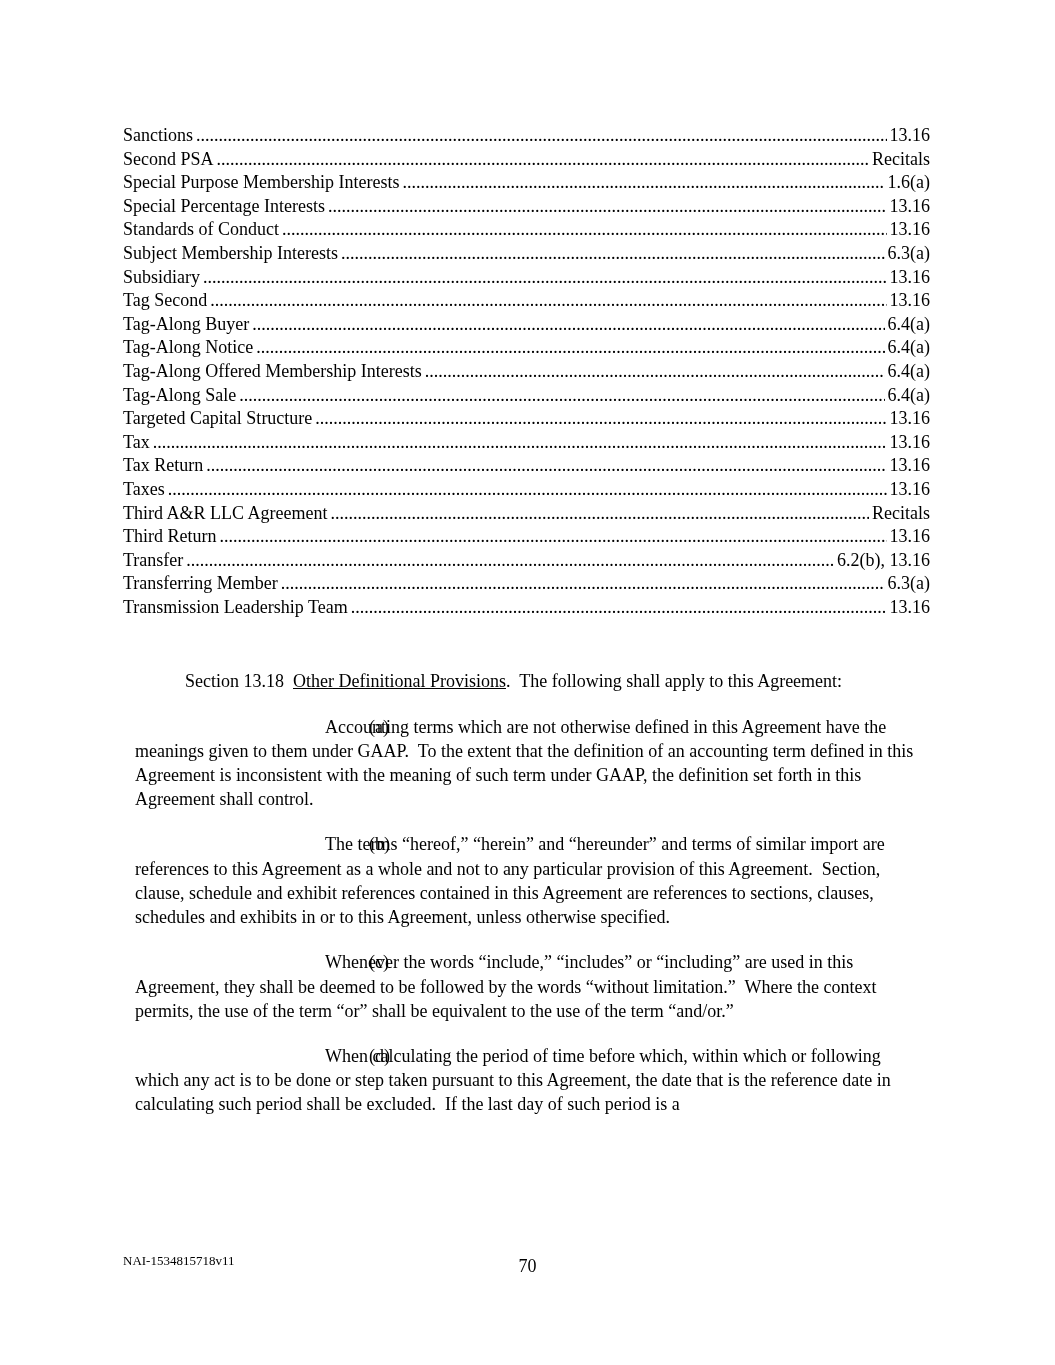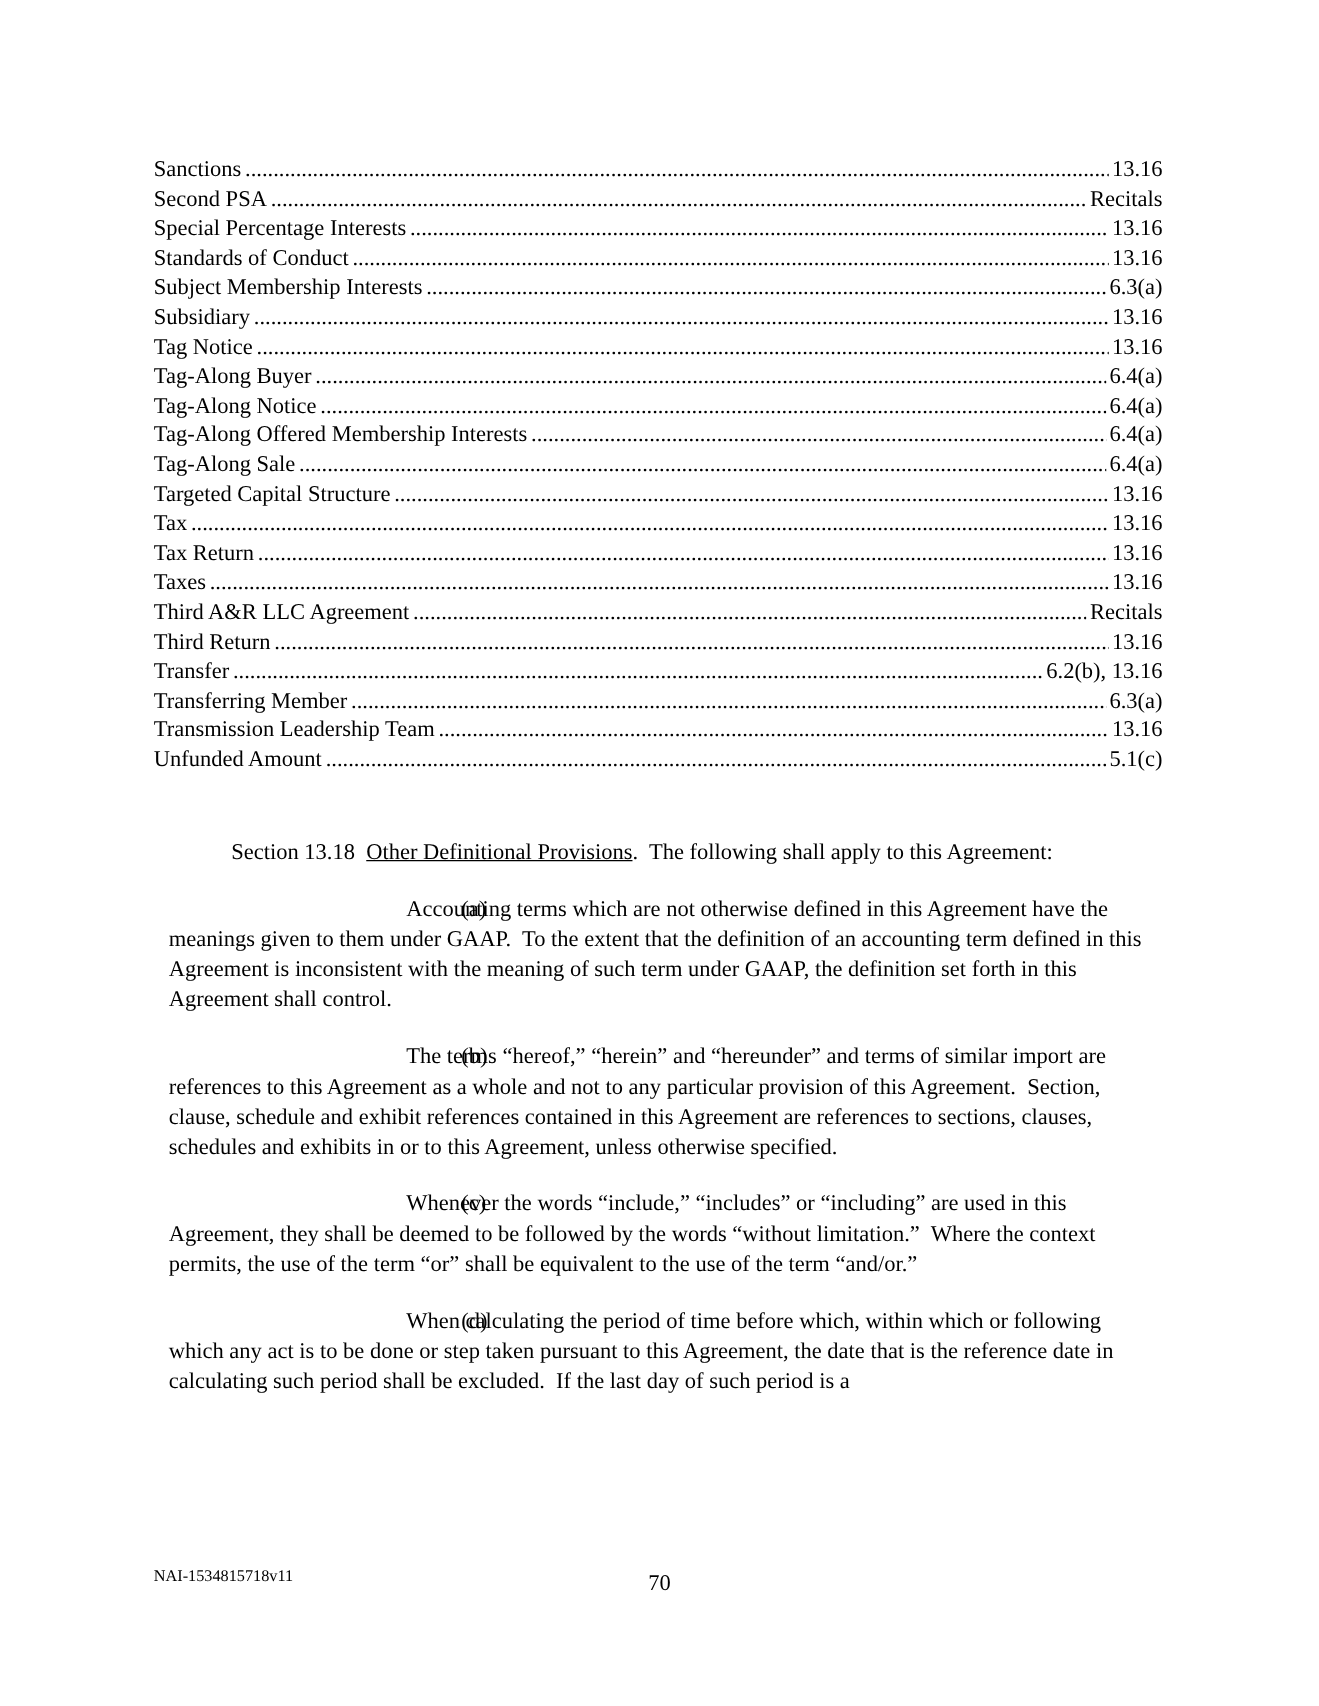--- a/index.html
+++ b/index.html
@@ -91,20 +91,25 @@
           <span class="leader"></span>
           <span class="index-ref">13.16</span>
         </div>
 
         <div class="index-row">
           <span class="index-term">Second PSA</span>
           <span class="leader"></span>
           <span class="index-ref">Recitals</span>
         </div>
 
+        <div class="index-row">
+          <span class="index-term">Special Purpose Membership Interests</span>
+          <span class="leader"></span>
+          <span class="index-ref">1.6(a)</span>
+        </div>
 
         <div class="index-row">
           <span class="index-term">Special Percentage Interests</span>
           <span class="leader"></span>
           <span class="index-ref">13.16</span>
         </div>
 
         <div class="index-row">
           <span class="index-term">Standards of Conduct</span>
           <span class="leader"></span>
@@ -117,21 +122,21 @@
           <span class="index-ref">6.3(a)</span>
         </div>
 
         <div class="index-row">
           <span class="index-term">Subsidiary</span>
           <span class="leader"></span>
           <span class="index-ref">13.16</span>
         </div>
 
         <div class="index-row">
-          <span class="index-term">Tag Notice</span>
+          <span class="index-term">Tag Second</span>
           <span class="leader"></span>
           <span class="index-ref">13.16</span>
         </div>
 
         <div class="index-row">
           <span class="index-term">Tag-Along Buyer</span>
           <span class="leader"></span>
           <span class="index-ref">6.4(a)</span>
         </div>
 
@@ -201,25 +206,20 @@
           <span class="leader"></span>
           <span class="index-ref">6.3(a)</span>
         </div>
 
         <div class="index-row">
           <span class="index-term">Transmission Leadership Team</span>
           <span class="leader"></span>
           <span class="index-ref">13.16</span>
         </div>
 
-        <div class="index-row">
-          <span class="index-term">Unfunded Amount</span>
-          <span class="leader"></span>
-          <span class="index-ref">5.1(c)</span>
-        </div>
 
       </div>
 
     <p class="section-para"><span>Section 13.18  </span><span class="u">Other Definitional Provisions</span><span>.  The following shall apply to this Agreement:</span></p>
 
     <div>
 
         <p class="para"><span class="para-label">(a)</span><span>Accounting terms which are not otherwise defined in this Agreement have the meanings given to them under GAAP.  To the extent that the definition of an accounting term defined in this Agreement is inconsistent with the meaning of such term under GAAP, the definition set forth in this Agreement shall control.</span></p>
 
         <p class="para"><span class="para-label">(b)</span><span>The terms “hereof,” “herein” and “hereunder” and terms of similar import are references to this Agreement as a whole and not to any particular provision of this Agreement.  Section, clause, schedule and exhibit references contained in this Agreement are references to sections, clauses, schedules and exhibits in or to this Agreement, unless otherwise specified.</span></p>

